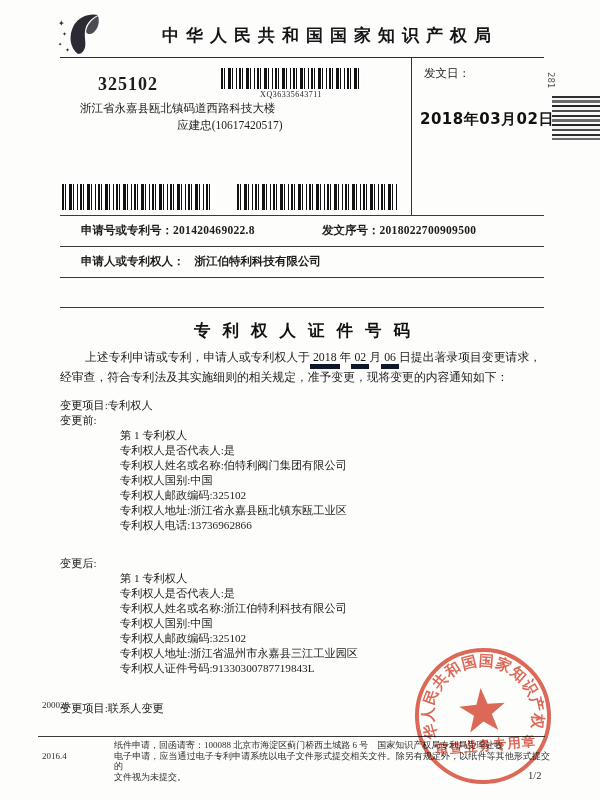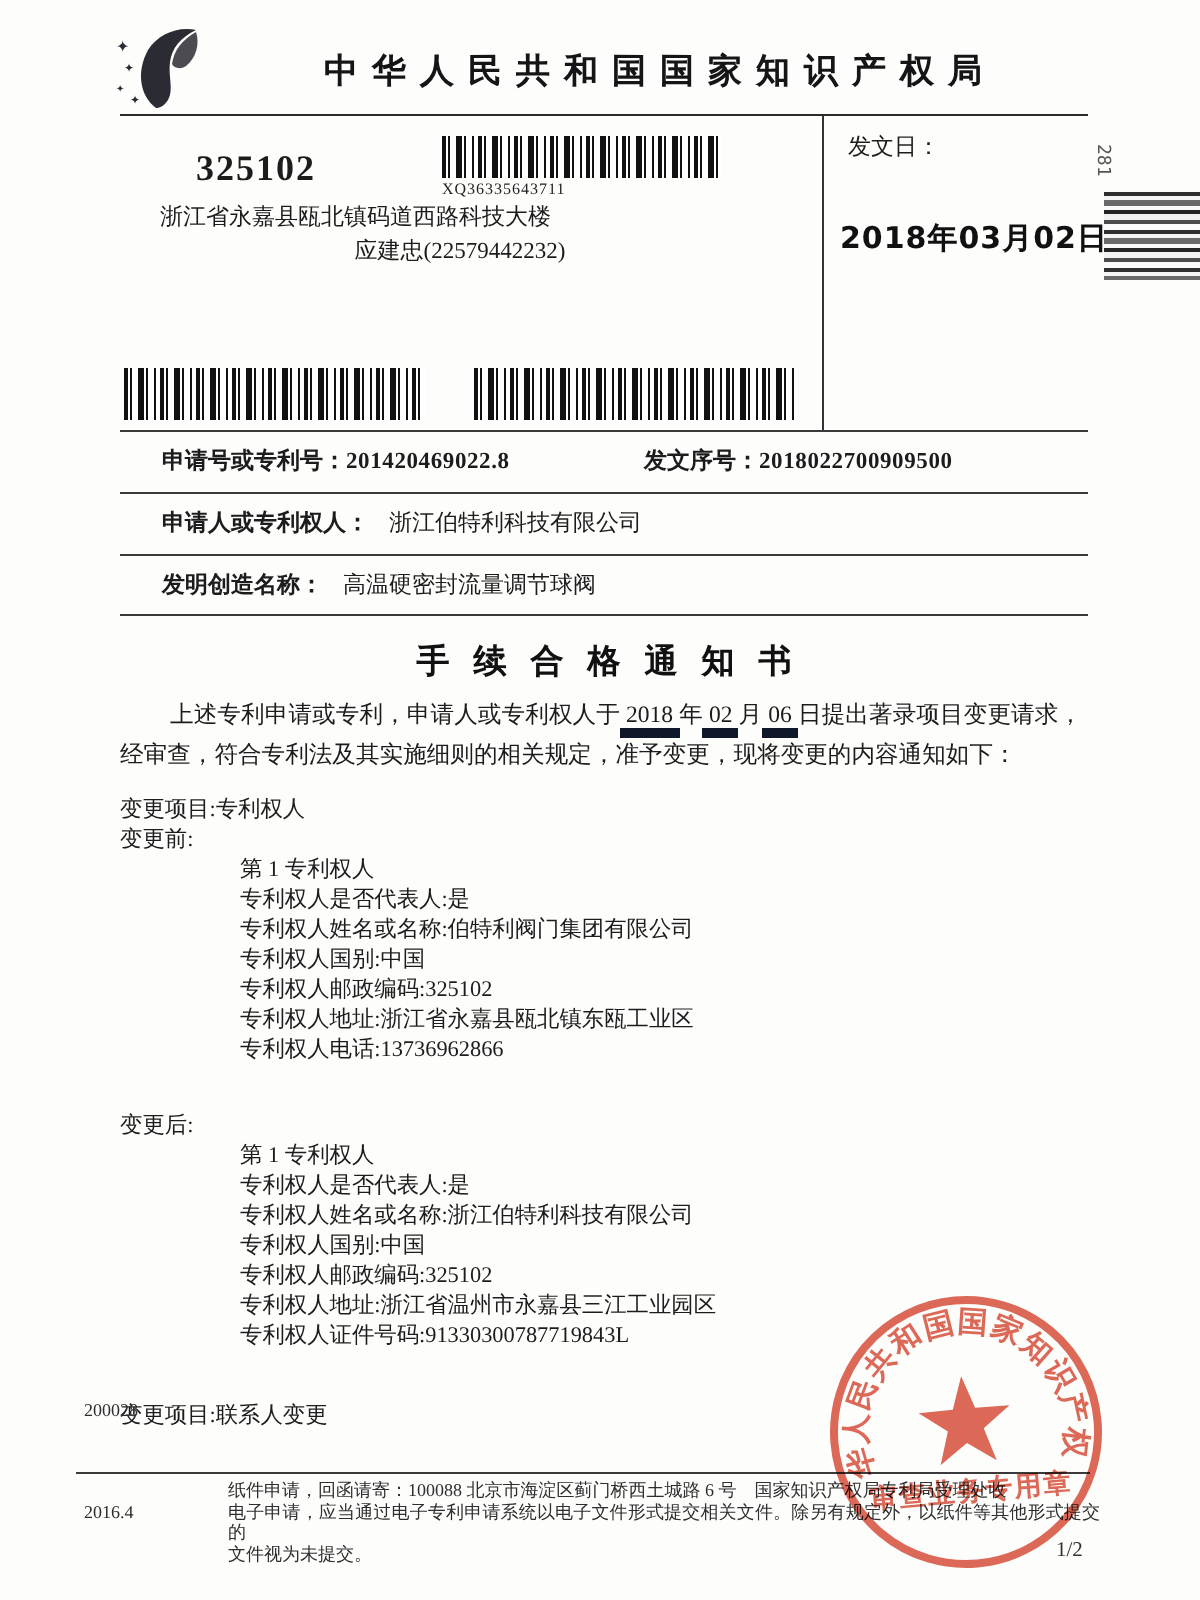--- a/index.html
+++ b/index.html
@@ -14,39 +14,39 @@
   .header-rule{left:60px;top:57px;width:484px;height:0;border-top:1.6px solid #2a2a2a;}
   
   .edge-code{left:556px;top:72px;font-size:9px;color:#555;transform:rotate(90deg);
     transform-origin:left top;font-family:"DejaVu Sans Mono",monospace;}
   .edge-barcode{left:552px;top:96px;width:48px;height:44px;
     background:repeating-linear-gradient(180deg,#2f2f2f 0 2px,#f5f5f5 2px 4px,#6a6a6a 4px 7px,#fafafa 7px 9px,#242424 9px 11px,#f2f2f2 11px 14px,#4d4d4d 14px 16px,#fbfbfb 16px 19px);}
   
   .postal{left:98px;top:74px;font-size:18px;font-weight:bold;letter-spacing:1px;}
   .bc{background:repeating-linear-gradient(90deg,#111 0 2px,#fff 2px 3px,#111 3px 4px,#fff 4px 7px,#111 7px 10px,#fff 10px 11px,#111 11px 12px,#fff 12px 15px,#111 15px 16px,#fff 16px 18px);}
   .bc1{left:221px;top:68px;width:140px;height:21px;}
-  .bc-caption{left:221px;top:90px;width:140px;font-size:8px;letter-spacing:.5px;color:#222;}
+  .bc-caption{left:221px;top:90px;width:140px;text-align:center;font-size:8px;letter-spacing:.5px;color:#222;}
   .mail-address{left:80px;top:101px;width:300px;text-align:left;font-size:11.5px;}
   .mail-recipient{left:80px;top:118px;width:300px;text-align:center;font-size:11.5px;}
   .vdivider{left:411px;top:58px;width:0;height:157px;border-left:1px solid #333;}
   .dispatch-label{left:424px;top:66px;font-size:11.5px;}
   .dispatch-date{left:420px;top:110px;font-size:15px;font-weight:bold;
     font-family:"DejaVu Sans",sans-serif;letter-spacing:.5px;color:#111;}
   .bc2{left:62px;top:184px;width:151px;height:26px;}
   .bc3{left:237px;top:184px;width:162px;height:26px;}
   
   .rule{border-top:1px solid #3a3a3a;height:0;}
   .r1{left:60px;top:215px;width:484px;}
   .r2{left:60px;top:246px;width:484px;}
   .r3{left:60px;top:277px;width:484px;}
   .r4{left:60px;top:307px;width:484px;}
   .frow{font-size:11.5px;}
   .flabel{font-weight:bold;margin-left:19px;}
   .fval{font-weight:bold;letter-spacing:.3px;}
-  .fval-n{font-weight:normal;}
+  .fval-n{font-weight:bold;}
   .row1l{left:62px;top:223px;}
   .row1r{left:303px;top:223px;}
   .row2{left:62px;top:254px;}
   .row3{left:62px;top:285px;}
   .gap{display:inline-block;width:10px;}
   
   .notice-title{left:60px;top:320px;width:484px;text-align:center;font-size:16.5px;
     font-weight:bold;letter-spacing:12px;padding-left:12px;box-sizing:border-box;color:#111;}
   .body-para{left:60px;top:347px;width:481px;font-size:11.8px;line-height:20px;
     text-align:justify;text-indent:25px;}
@@ -89,37 +89,36 @@
   <div class="abs agency-title">中华人民共和国国家知识产权局</div>
   <div class="abs header-rule"></div>
 
   <div class="abs edge-code">281</div>
   <div class="abs edge-barcode"></div>
 
   <div class="abs postal">325102</div>
   <div class="abs bc bc1"></div>
   <div class="abs bc-caption">XQ36335643711</div>
   <div class="abs mail-address">浙江省永嘉县瓯北镇码道西路科技大楼</div>
-  <div class="abs mail-recipient">应建忠(22579442232)</div>
+  <div class="abs mail-recipient">应建忠(10617420517)</div>
   <div class="abs vdivider"></div>
   <div class="abs dispatch-label frow">发文日：</div>
   <div class="abs dispatch-date">2018年03月02日</div>
   <div class="abs bc bc2"></div>
   <div class="abs bc bc3"></div>
 
   <div class="abs rule r1"></div>
   <div class="abs frow row1l"><span class="flabel">申请号或专利号：</span><span class="fval">201420469022.8</span></div>
   <div class="abs frow row1r"><span class="flabel">发文序号：</span><span class="fval">2018022700909500</span></div>
   <div class="abs rule r2"></div>
   <div class="abs frow row2"><span class="flabel">申请人或专利权人：</span><span class="gap"></span><span class="fval-n">浙江伯特利科技有限公司</span></div>
   <div class="abs rule r3"></div>
-  <div class="abs frow row3"><span class="flabel">发明创造名称：</span><span class="gap"></span><span class="fval-n">高温硬密封流量调节球阀</span></div>
   <div class="abs rule r4"></div>
 
-  <div class="abs notice-title">手续合格通知书</div>
+  <div class="abs notice-title">专利权人证件号码</div>
   <div class="abs body-para"><span>上述专利申请或专利，申请人或专利权人于</span><span class="u">2018</span><span>年</span><span class="u">02</span><span>月</span><span class="u">06</span><span>日提出著录项目变更请求，经审查，符合专利法及其实施细则的相关规定，准予变更，现将变更的内容通知如下：</span></div>
 
   <div class="abs small-line item1">变更项目:专利权人</div>
   <div class="abs small-line before-label">变更前:</div>
   <div class="abs before-block">
     <div class="detail-line">第 1 专利权人</div>
     <div class="detail-line">专利权人是否代表人:是</div>
     <div class="detail-line">专利权人姓名或名称:伯特利阀门集团有限公司</div>
     <div class="detail-line">专利权人国别:中国</div>
     <div class="detail-line">专利权人邮政编码:325102</div>

